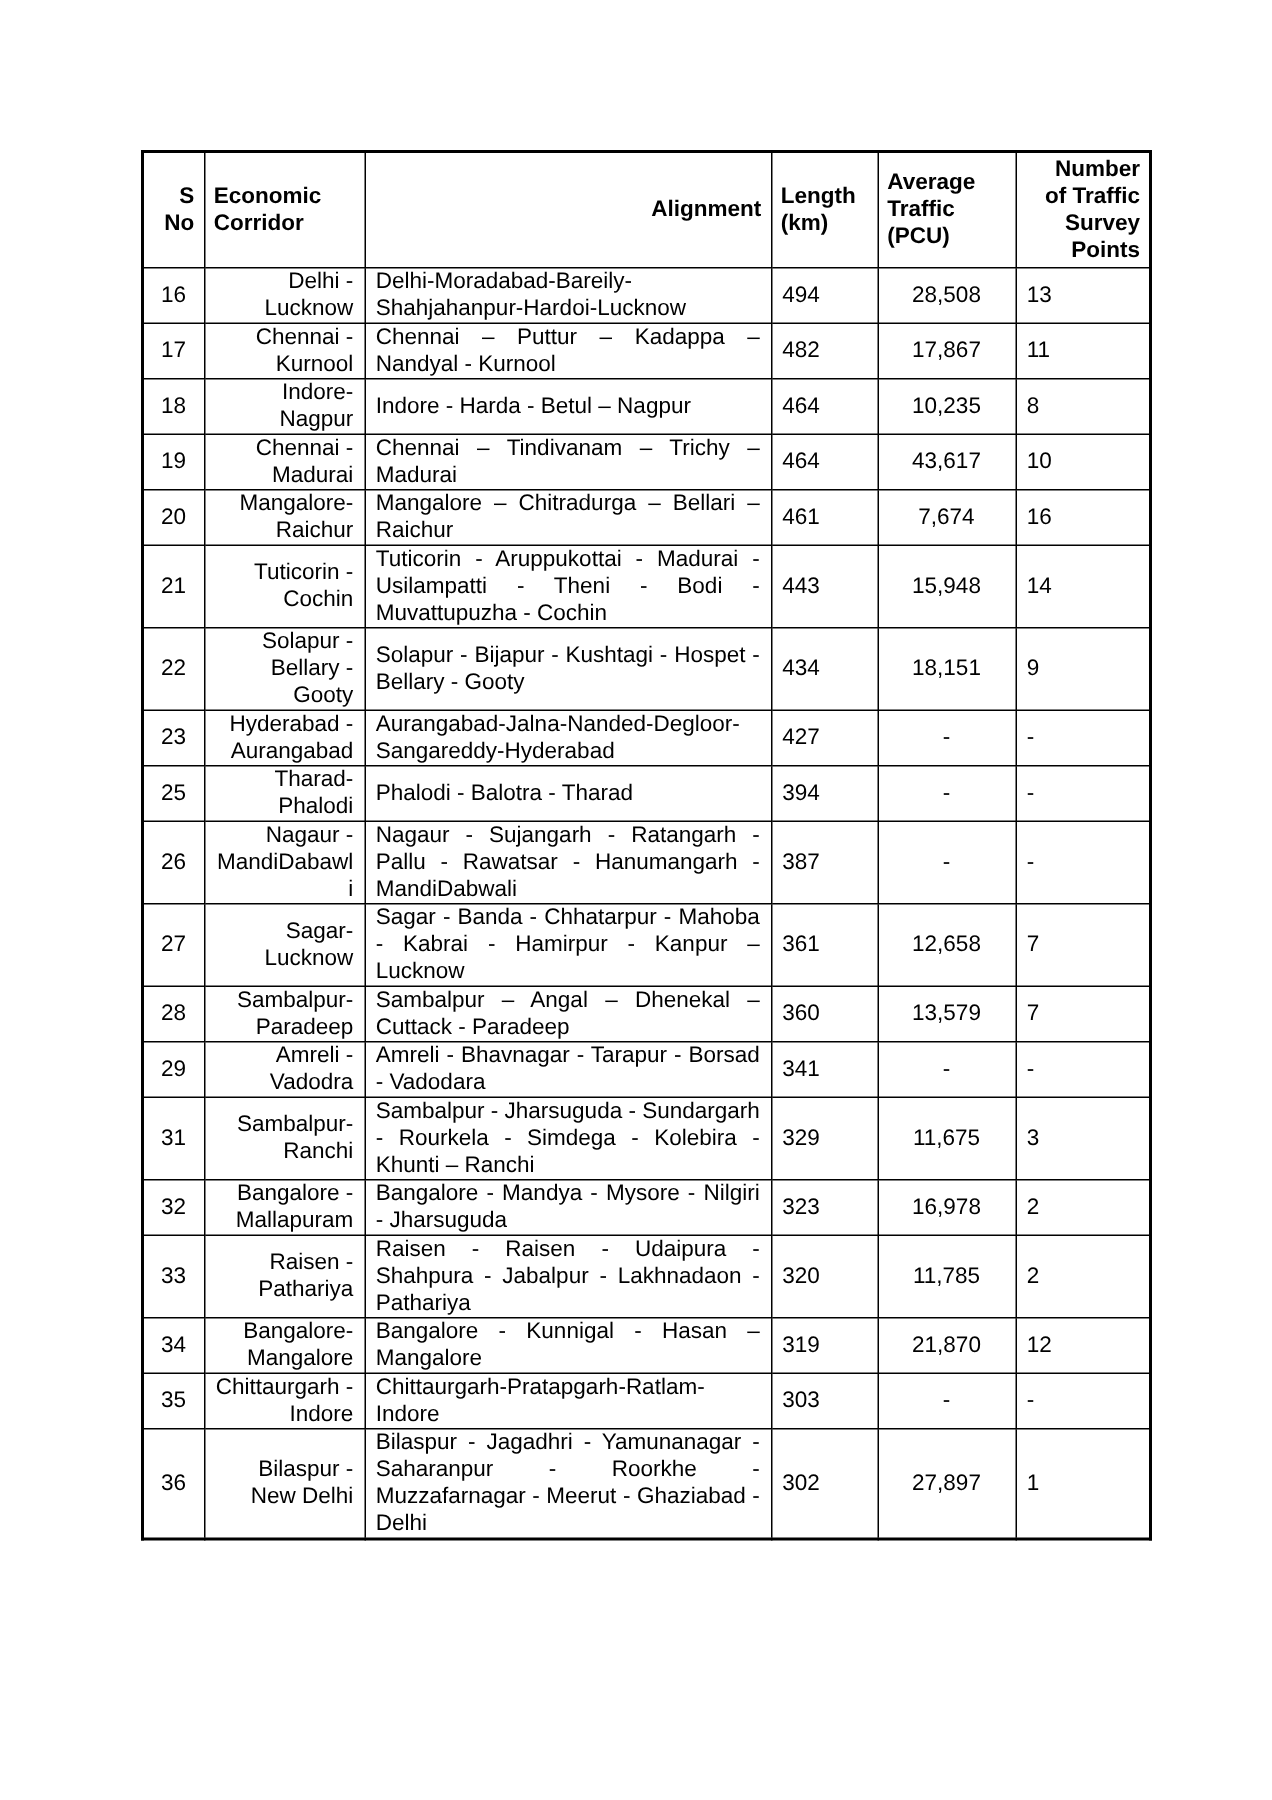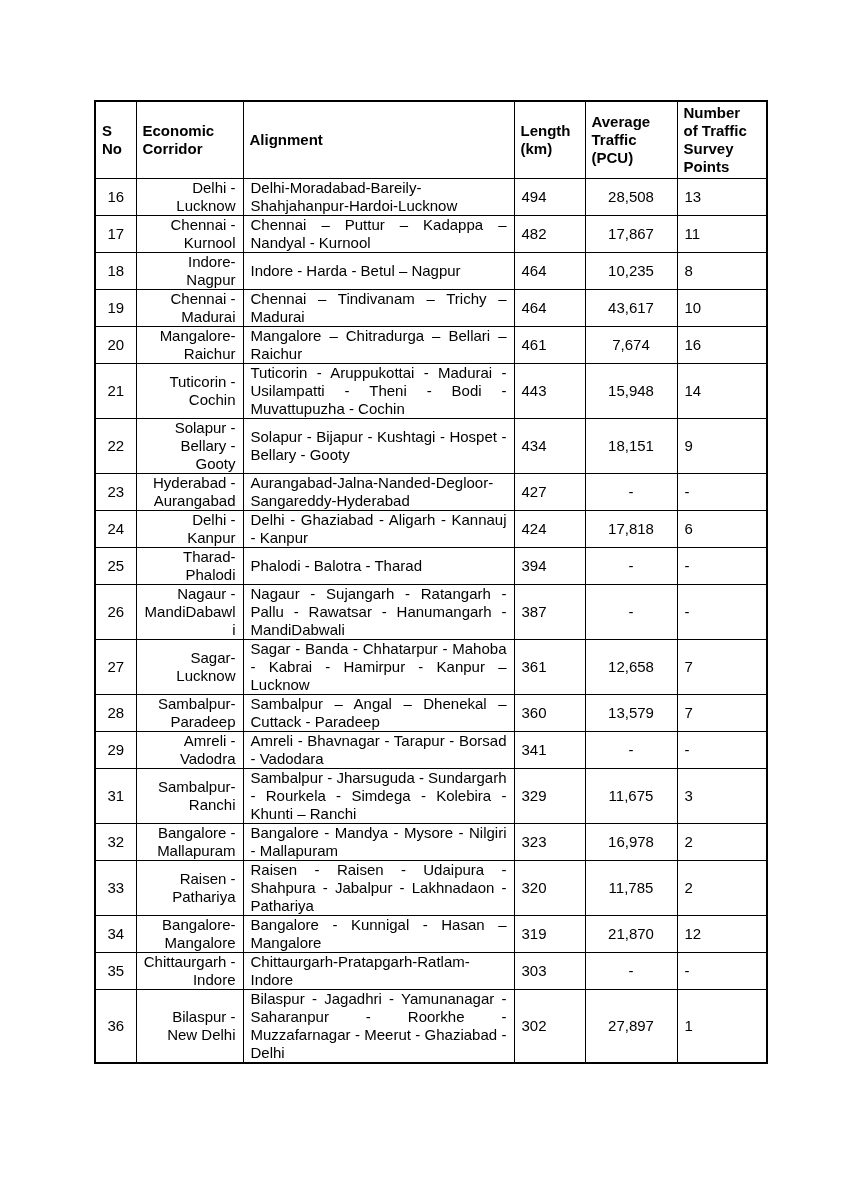--- a/index.html
+++ b/index.html
@@ -44,21 +44,21 @@
     padding: 0 7px;
   }
   
   col.c1 { width: 41px; }
   col.c2 { width: 107px; }
   col.c3 { width: 271px; }
   col.c4 { width: 71px; }
   col.c5 { width: 92px; }
   col.c6 { width: 90px; }
   
-  th.h1, th.h3, th.h6 { text-align: left; margin-top: 28px; }
+  th.h1, th.h3, th.h6 { text-align: right; margin-top: 28px; }
   th.h2, th.h4, th.h5 { text-align: left; }
   th.h1 { height: 72px; }
   
   .corridor-table td:nth-child(1) { text-align: center; }
   .corridor-table td:nth-child(2) { text-align: right; overflow-wrap: break-word; word-wrap: break-word; }
   .corridor-table td:nth-child(3) { text-align: justify; overflow-wrap: break-word; word-wrap: break-word; }
   .corridor-table td:nth-child(4) { text-align: left; margin-left: 12px; }
   .corridor-table td:nth-child(5) { text-align: center; }
   .corridor-table td:nth-child(6) { text-align: left; }
 </style>
@@ -152,28 +152,20 @@
         </tr>
         <tr>
           <td>23</td>
           <td>Hyderabad - Aurangabad</td>
           <td>Aurangabad-Jalna-Nanded-Degloor-Sangareddy-Hyderabad</td>
           <td>427</td>
           <td>-</td>
           <td>-</td>
         </tr>
         <tr>
-          <td>24</td>
-          <td>Delhi - Kanpur</td>
-          <td>Delhi - Ghaziabad - Aligarh - Kannauj - Kanpur</td>
-          <td>424</td>
-          <td>17,818</td>
-          <td>6</td>
-        </tr>
-        <tr>
           <td>25</td>
           <td>Tharad-Phalodi</td>
           <td>Phalodi - Balotra - Tharad</td>
           <td>394</td>
           <td>-</td>
           <td>-</td>
         </tr>
         <tr>
           <td>26</td>
           <td>Nagaur - MandiDabawli</td>
@@ -210,21 +202,21 @@
           <td>31</td>
           <td>Sambalpur-Ranchi</td>
           <td>Sambalpur - Jharsuguda - Sundargarh - Rourkela - Simdega - Kolebira - Khunti – Ranchi</td>
           <td>329</td>
           <td>11,675</td>
           <td>3</td>
         </tr>
         <tr>
           <td>32</td>
           <td>Bangalore - Mallapuram</td>
-          <td>Bangalore - Mandya - Mysore - Nilgiri - Mallapuram</td>
+          <td>Bangalore - Mandya - Mysore - Nilgiri - Jharsuguda</td>
           <td>323</td>
           <td>16,978</td>
           <td>2</td>
         </tr>
         <tr>
           <td>33</td>
           <td>Raisen - Pathariya</td>
           <td>Raisen - Raisen - Udaipura - Shahpura - Jabalpur - Lakhnadaon - Pathariya</td>
           <td>320</td>
           <td>11,785</td>

